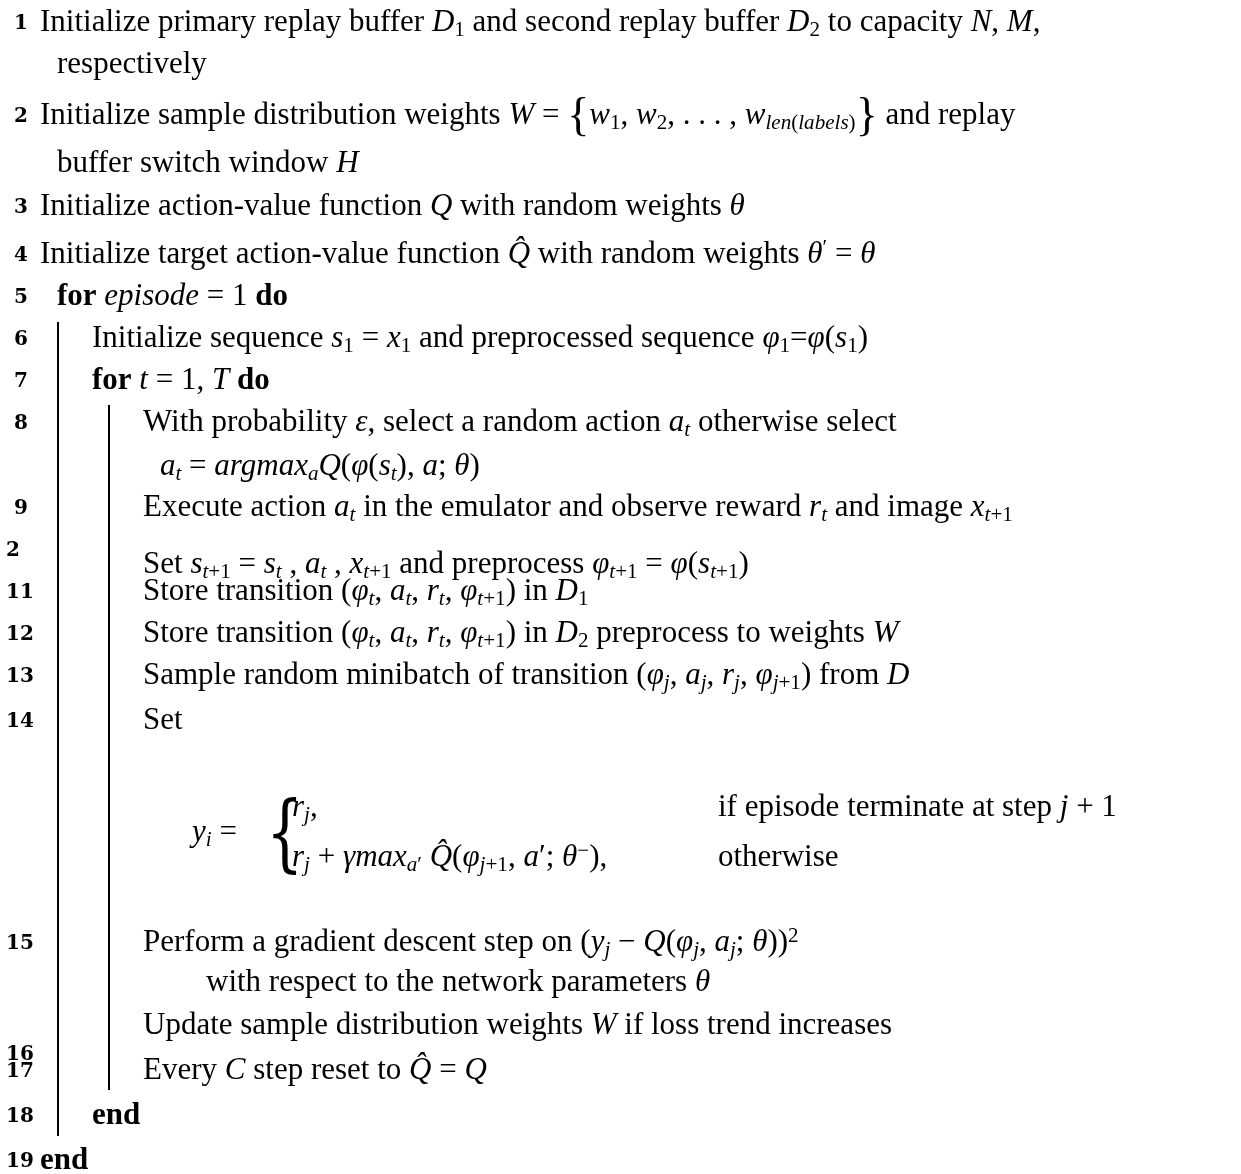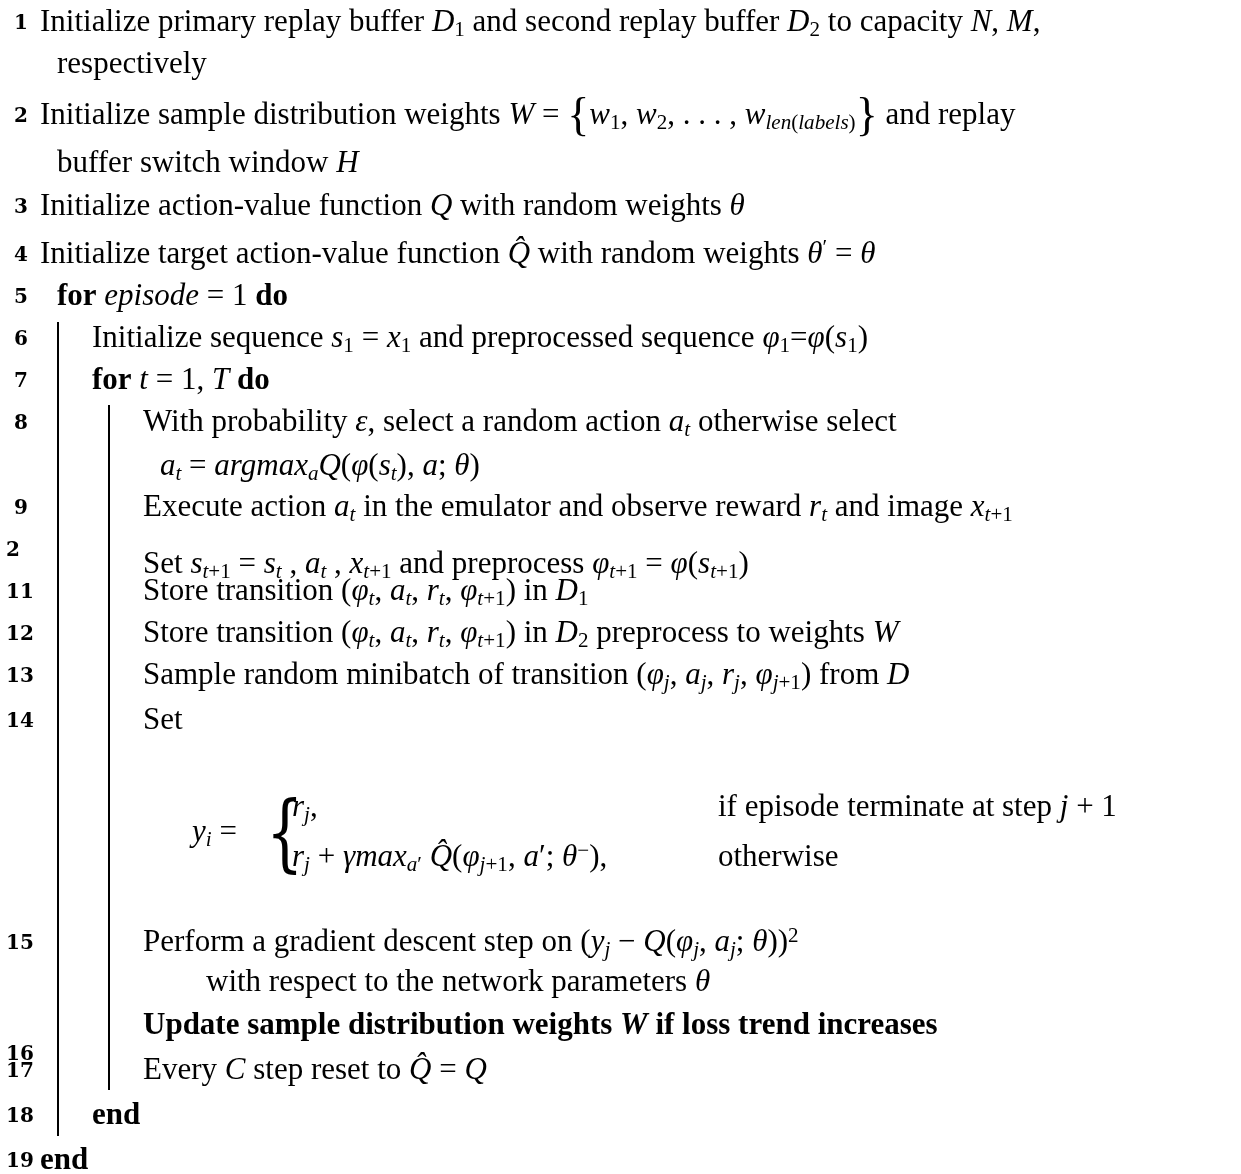--- a/index.html
+++ b/index.html
@@ -107,21 +107,21 @@
 </div>
 
 <div>
   <span class="num" style="left:6px; top:925px;">15</span>
   <span class="txt" style="left:143px; top:924px;"><span>Perform a gradient descent step on </span>(<i>y</i><sub><i>j</i></sub> − <i>Q</i>(<i>φ</i><sub><i>j</i></sub>, <i>a</i><sub><i>j</i></sub>; <i>θ</i>))<sup>2</sup></span>
   <span class="txt" style="left:168px; top:964px;margin-left:38px;"><span>with respect to the network parameters </span> <i>θ</i></span>
 </div>
 
 <div>
   <span class="num" style="left:6px; top:1008px;margin-top:28px;">16</span>
-  <span class="txt" style="left:143px; top:1007px;font-weight:bold;"><span>Update sample distribution weights </span><i>W</i><span> if loss trend increases</span></span>
+  <span class="txt" style="left:143px; top:1007px;"><span>Update sample distribution weights </span><i>W</i><span> if loss trend increases</span></span>
 </div>
 
 <div>
   <span class="num" style="left:6px; top:1053px;">17</span>
   <span class="txt" style="left:143px; top:1052px;"><span>Every </span><i>C</i><span> step reset to </span><i>Q̂</i> = <i>Q</i></span>
 </div>
 
 <div>
   <span class="num" style="left:6px; top:1098px;">18</span>
   <span class="txt" style="left:92px; top:1097px;"><b>end</b></span>

